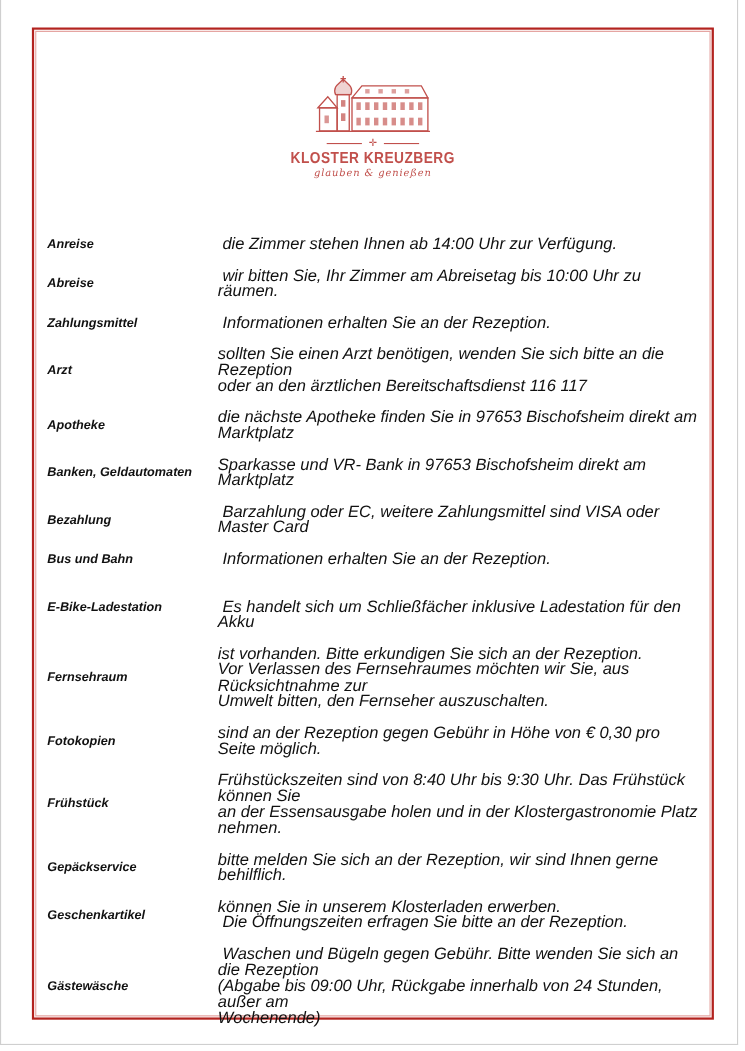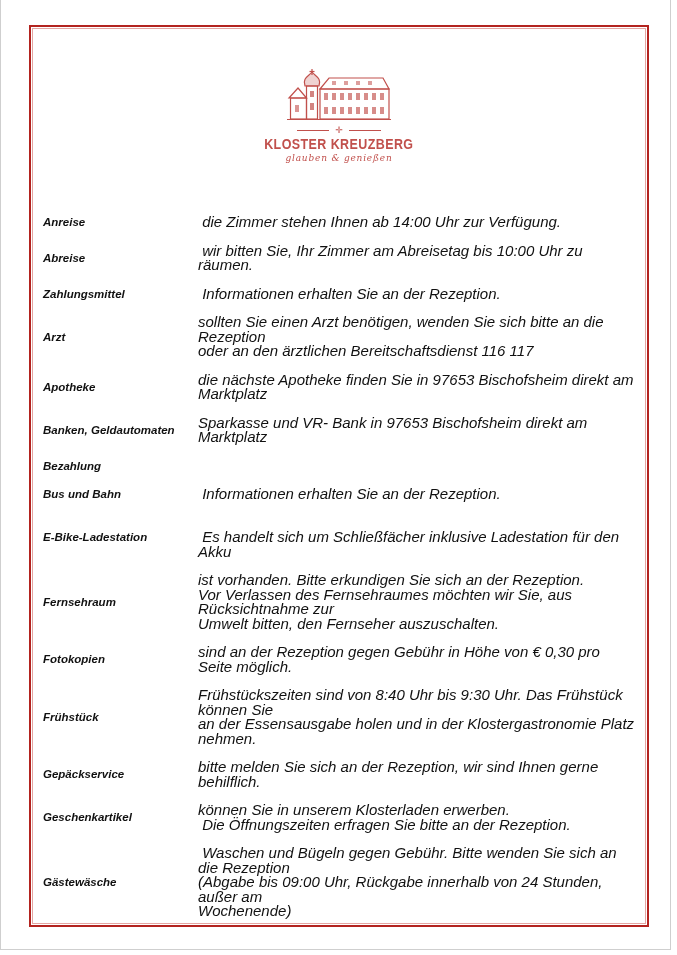--- a/index.html
+++ b/index.html
@@ -146,20 +146,21 @@
         <div class="desc">die nächste Apotheke finden Sie in 97653 Bischofsheim direkt am Marktplatz</div>
       </div>
 
       <div class="row">
         <div class="term">Banken, Geldautomaten</div>
         <div class="desc">Sparkasse und VR- Bank in 97653 Bischofsheim direkt am Marktplatz</div>
       </div>
 
       <div class="row">
         <div class="term">Bezahlung</div>
+        <div class="desc"> Barzahlung oder EC, weitere Zahlungsmittel sind VISA oder Master Card</div>
       </div>
 
       <div class="row">
         <div class="term">Bus und Bahn</div>
         <div class="desc"> Informationen erhalten Sie an der Rezeption.</div>
       </div>
 
       <div class="row">
         <div class="term">E-Bike-Ladestation</div>
         <div class="desc"><br><span> Es handelt sich um </span><b>Schließfächer inklusive Ladestation für den Akku</b><br></div>

